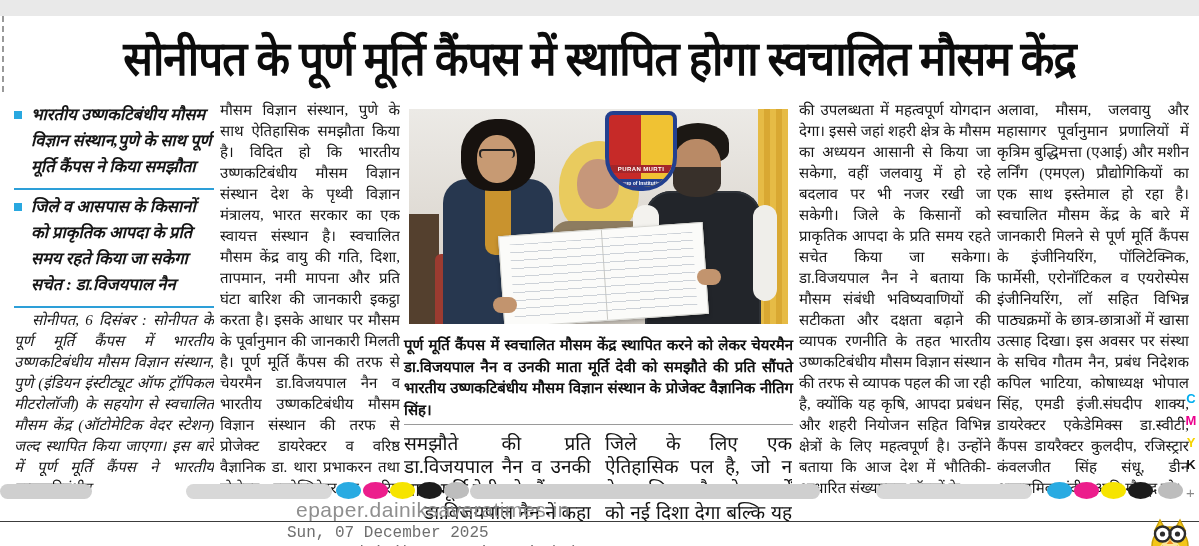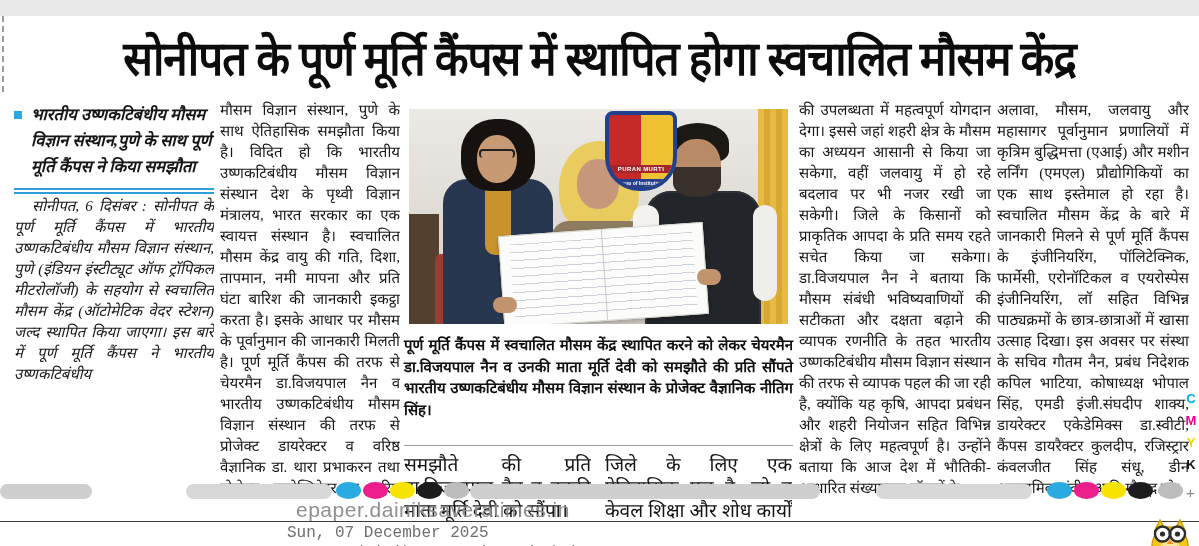--- a/index.html
+++ b/index.html
@@ -65,21 +65,21 @@
   .crest { position:absolute; left:196px; top:2px; width:72px; height:80px;
            background:linear-gradient(90deg,#c62a28 0 50%,#f0c233 50% 100%);
            border:4px solid #23408f; border-radius:8px 8px 34px 34px; overflow:hidden; }
   .crest-band { position:absolute; left:0; bottom:14px; width:100%; text-align:center;
            font-family:"Liberation Sans",sans-serif; font-size:6px; font-weight:700; color:#ffffff;
            background:#a3262a; padding:1px 0; letter-spacing:.4px; }
   .crest-sub { position:absolute; left:0; bottom:0; width:100%; text-align:center;
            font-family:"Liberation Sans",sans-serif; font-size:5px; font-weight:700; color:#fff;
            background:#23408f; padding:1px 0; }
   .caption { margin-top:6px; font-weight:700; font-size:15px; line-height:21.5px; text-align:justify;
-             color:#101010; padding-bottom:24px; border-bottom:1px solid #9a9a9a; }
+             color:#101010; padding-bottom:3px; border-bottom:1px solid #9a9a9a; }
   .subcols { display:flex; gap:14px; margin-top:7px; }
   .subcol { width:187px; height:96px; overflow:hidden; text-align:justify; font-size:19px; line-height:23px; }
   .subcol .body-par { text-indent:20px; }
 
   .cmyk-rail { position:absolute; left:1184px; top:372px; width:14px;
                font-family:"Liberation Sans",sans-serif; font-size:13px; font-weight:800; line-height:22px; text-align:center; }
   .cmyk-c { color:#00aeef; } .cmyk-m { color:#ec008c; } .cmyk-y { color:#f5d400; } .cmyk-k { color:#141414; }
 
   .bar-seg { position:absolute; top:468px; height:15px; border-radius:8px; background:#cfcfcf; }
   .dot { position:absolute; top:466px; width:25px; height:17px; border-radius:50%; }
@@ -113,20 +113,24 @@
   <div class="reg-dash-left"></div>
 
   <h1 class="headline">सोनीपत के पूर्ण मूर्ति कैंपस में स्थापित होगा स्वचालित मौसम केंद्र</h1>
 
   <div class="col col1">
     <div class="hl-item">
       <span class="hl-bullet"></span>
       <span>भारतीय उष्णकटिबंधीय मौसम विज्ञान संस्थान,पुणे के साथ पूर्ण मूर्ति कैंपस ने किया समझौता</span>
     </div>
     <div class="hl-sep"></div>
+    <div class="hl-item">
+      <span class="hl-bullet"></span>
+      <span>जिले व आसपास के किसानों को प्राकृतिक आपदा के प्रति समय रहते किया जा सकेगा सचेत : डा.विजयपाल नैन</span>
+    </div>
     <div class="hl-sep"></div>
     <div class="body-par">सोनीपत, 6 दिसंबर : सोनीपत के पूर्ण मूर्ति कैंपस में भारतीय उष्णकटिबंधीय मौसम विज्ञान संस्थान, पुणे (इंडियन इंस्टीट्यूट ऑफ ट्रॉपिकल मीटरोलॉजी) के सहयोग से स्वचालित मौसम केंद्र (ऑटोमेटिक वेदर स्टेशन) जल्द स्थापित किया जाएगा। इस बारे में पूर्ण मूर्ति कैंपस ने भारतीय उष्णकटिबंधीय</div>
   </div>
 
   <div class="col col2">
     <div>मौसम विज्ञान संस्थान, पुणे के साथ ऐतिहासिक समझौता किया है। विदित हो कि भारतीय उष्णकटिबंधीय मौसम विज्ञान संस्थान देश के पृथ्वी विज्ञान मंत्रालय, भारत सरकार का एक स्वायत्त संस्थान है। स्वचालित मौसम केंद्र वायु की गति, दिशा, तापमान, नमी मापना और प्रति घंटा बारिश की जानकारी इकट्ठा करता है। इसके आधार पर मौसम के पूर्वानुमान की जानकारी मिलती है। पूर्ण मूर्ति कैंपस की तरफ से चेयरमैन डा.विजयपाल नैन व भारतीय उष्णकटिबंधीय मौसम विज्ञान संस्थान की तरफ से प्रोजेक्ट डायरेक्टर व वरिष्ठ वैज्ञानिक डा. थारा प्रभाकरन तथा प्रोजेक्ट इनवेस्टिगेटर व वरिष्ठ वैज्ञानिक डा. शिवसाई ने हस्ताक्षर किए। इस मौके पर प्रोजेक्ट वैज्ञानिक नीतिग सिंह ने</div>
   </div>
 
   <div class="photoblock">
     <div class="photo">

